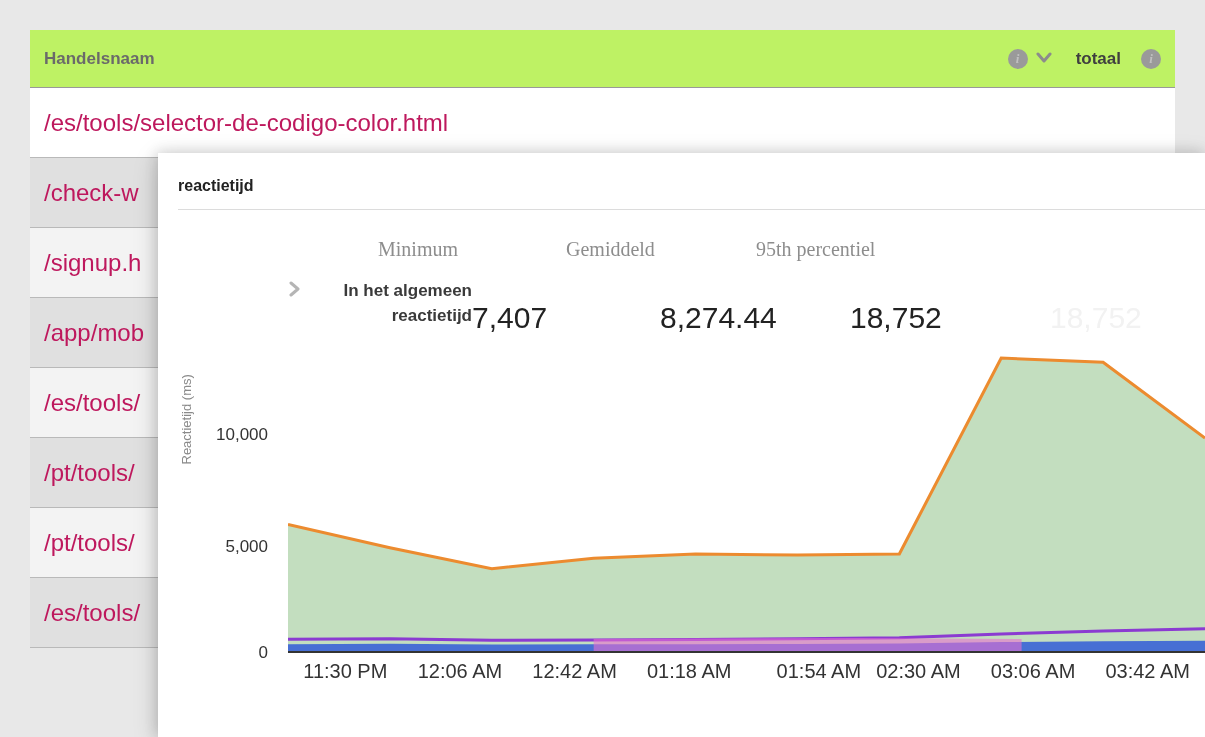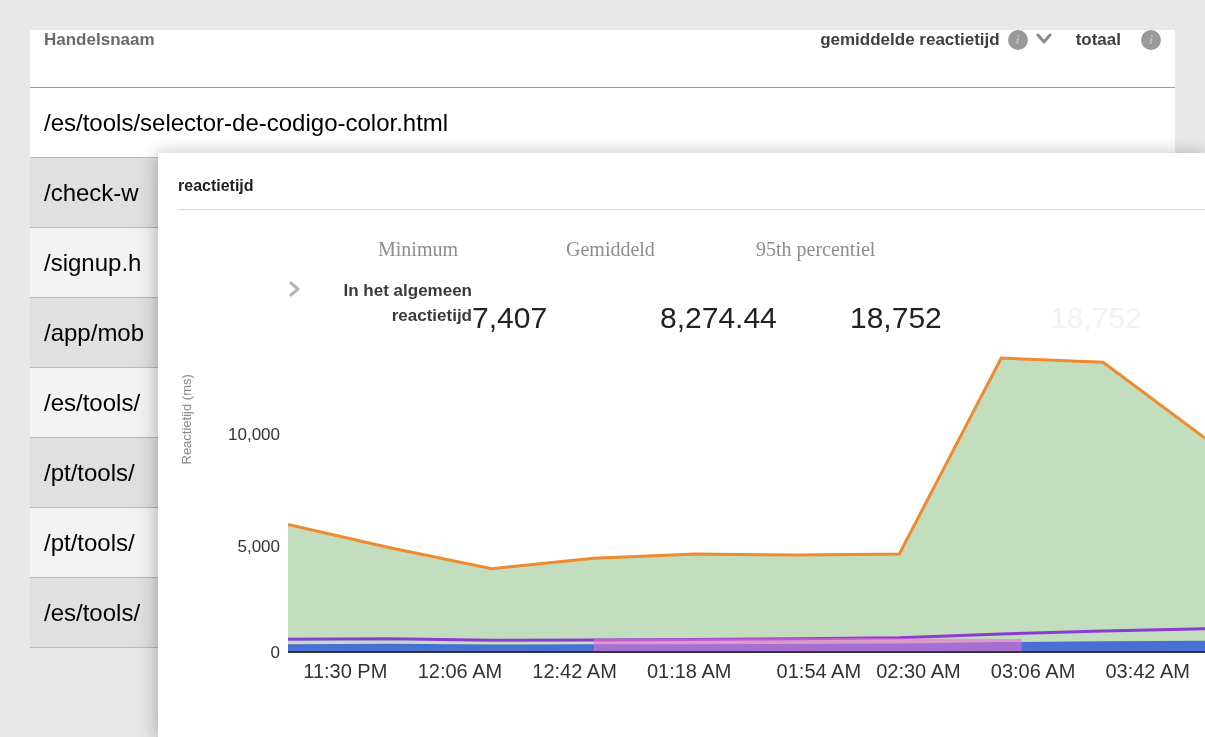--- a/index.html
+++ b/index.html
@@ -9,24 +9,24 @@
   width: 1205px;
   height: 737px;
   overflow: hidden;
   position: relative;
 }
 .container {
   padding: 30px 30px 0 30px;
   position: relative;
 }
 .header-bar {
-  background: #ffffff;
+  background: #bef264;
   height: 58px;
   display: flex;
-  align-items: flex-start;
+  align-items: center;
   padding: 0 14px;
   border-bottom: 1px solid #999;
 }
 .header-left {
   color: #6a6a6a;
   font-weight: 700;
   font-size: 17px;
 }
 .header-right {
   margin-left: auto;
@@ -67,21 +67,21 @@
 .chevron-down-icon {
   color: #8c8c8c;
   font-size: 16px;
 }
 .row {
   height: 70px;
   display: flex;
   align-items: center;
   padding: 0 14px;
   font-size: 24px;
-  color: #000000;
+  color: #be185d;
   border-bottom: 1px solid #b9b9b9;
   background: #e0e0e0;
   font-weight: 400;
 }
 .row.white { background: #fff; }
 .row.light { background: #f3f3f3; }
 .popover {
   position: absolute;
   left: 158px;
   top: 153px;
@@ -165,21 +165,21 @@
   position: absolute;
   left: -6px;
   top: 120px;
   transform: rotate(-90deg);
   transform-origin: left center;
   color: #8a8a8a;
   font-size: 13px;
 }
 .ytick {
   position: absolute;
-  left: 28px;
+  left: 16px;
   color: #333;
   font-size: 17px;
   font-weight: 500;
   text-align: right;
   width: 60px;
 }
 .plot {
   position: absolute;
   left: 96px;
   top: 0;
@@ -215,21 +215,20 @@
 }
 </style>
 </head>
 <body>
 
 <div class="container">
   <div class="header-bar">
     <div class="header-left">Handelsnaam</div>
     <div class="header-right">
       <div class="header-metric">
-        <span>gemiddelde reactietijd</span>
         <span class="info-icon">i</span>
         <span class="chevron-down-icon">
           <svg width="16" height="12" viewBox="0 0 16 12">
               <path d="M2 2 L8 9 L14 2" stroke="#8c8c8c" stroke-width="3" fill="none" stroke-linecap="round" stroke-linejoin="round"></path>
             </svg>
         </span>
       </div>
       <div class="header-total">
         <span>totaal</span>
         <span class="info-icon">i</span>

